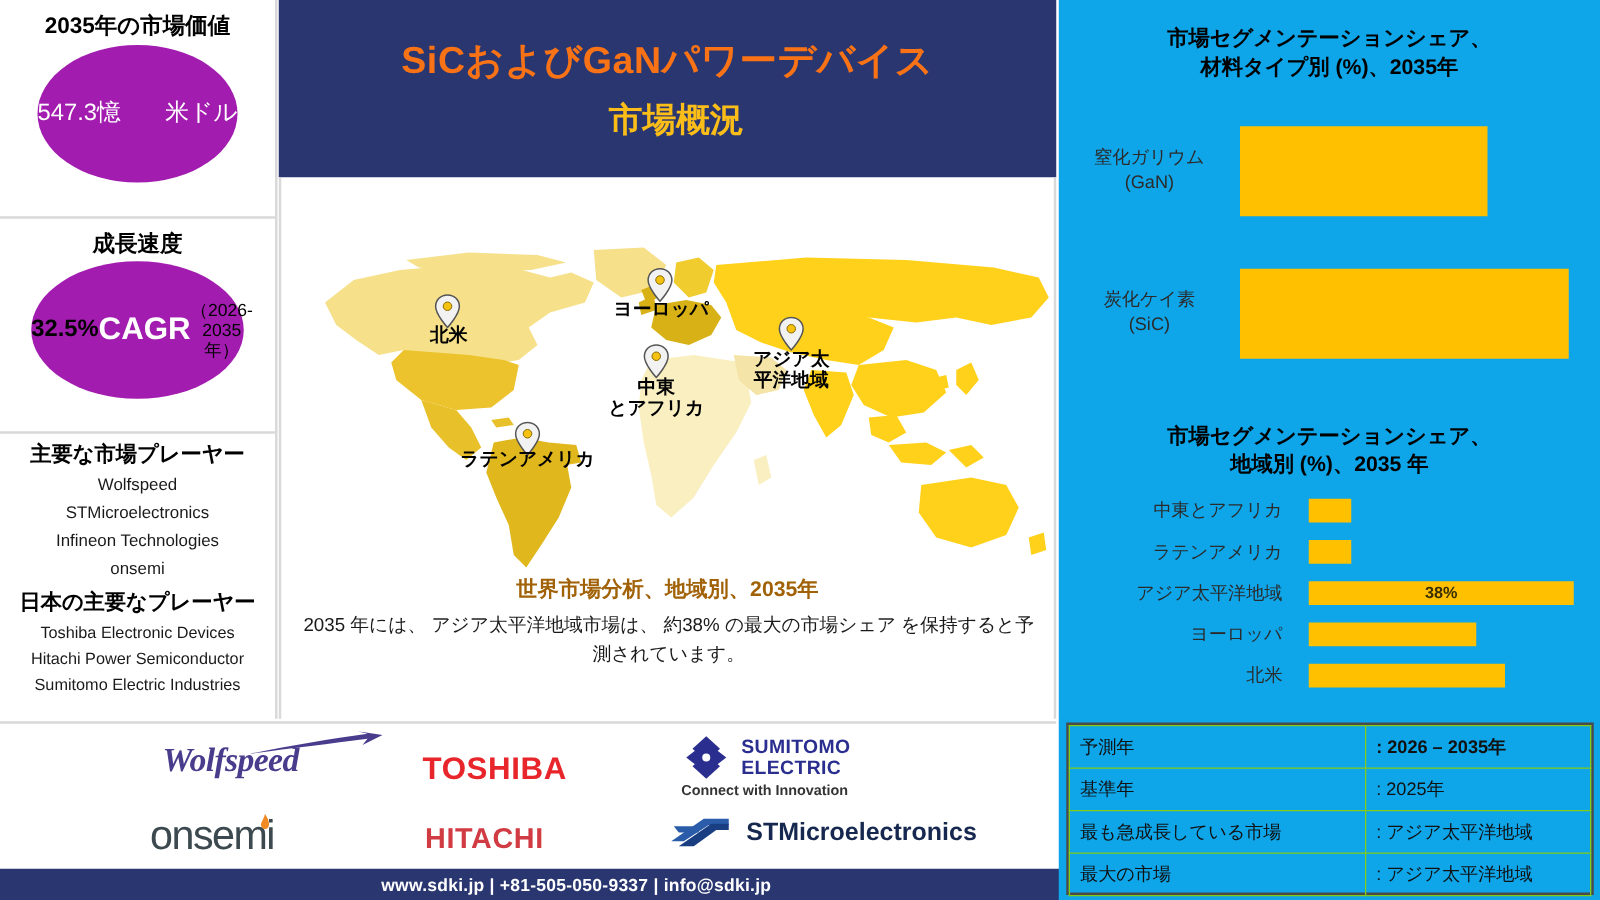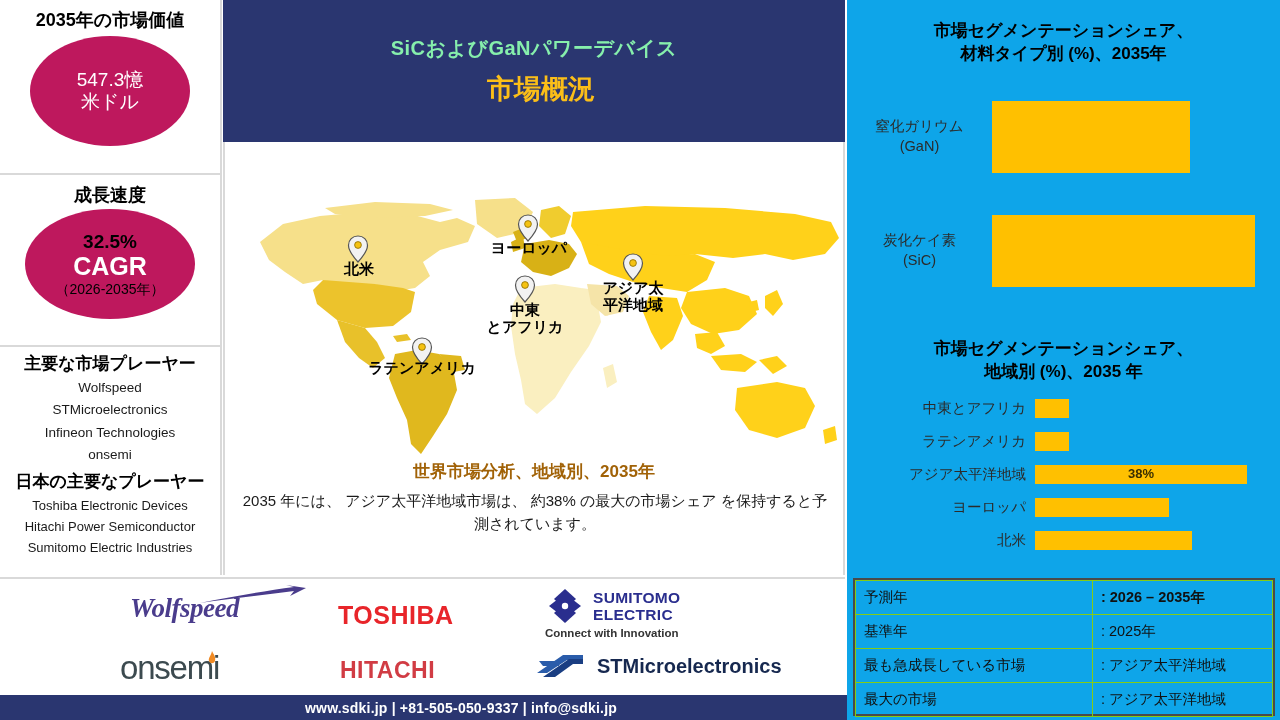--- a/index.html
+++ b/index.html
@@ -20,22 +20,22 @@
     box-sizing:border-box;
   }
   .lcell{position:relative;width:100%;box-sizing:border-box;}
   .lcell + .lcell{border-top:2px solid #d9d9d9;}
   .lcell-title{
     text-align:center;font-weight:bold;font-size:18px;color:#000;
     padding-top:8px;letter-spacing:0px;
   }
   .ellipse-wrap{display:flex;justify-content:center;align-items:center;}
   .ellipse{
-    background:#be185d;border-radius:50%;
-    display:flex;flex-direction:column;justify-content:center;align-items:center;
+    background:#a21caf;border-radius:50%;
+    display:flex;flex-direction:row;justify-content:space-between;align-items:center;
     text-align:center;line-height:1.15;
   }
   .el1{width:160px;height:110px;margin-top:4px;}
   .el1 .v{color:#ffffff;font-size:19px;font-weight:normal;}
   .el2{width:170px;height:110px;margin-top:2px;}
   .el2 .pct{color:#000;font-size:19px;font-weight:bold;}
   .el2 .cagr{color:#ffffff;font-size:25px;font-weight:bold;line-height:1.1;}
   .el2 .yrs{color:#000;font-size:14px;}
 
   .players-head{
@@ -43,21 +43,21 @@
   }
   .players-list{text-align:center;font-size:13.5px;color:#1a1a1a;line-height:1.65;margin-top:2px;}
   .players-list.small{font-size:13px;line-height:1.62;}
 
   
   .banner{
     position:absolute;left:223px;top:0;width:622px;height:142px;
     background:#2A3670;
     display:flex;flex-direction:column;justify-content:center;align-items:center;
   }
-  .banner-t1{color:#86efac;font-size:20px;font-weight:bold;letter-spacing:0.5px;}
+  .banner-t1{color:#f97316;font-size:30px;font-weight:bold;letter-spacing:0.5px;}
   .banner-t2{color:#FBBE18;font-size:27px;font-weight:bold;margin-top:9px;margin-left:14px;}
 
   
   .center-panel{
     position:absolute;left:223px;top:142px;width:622px;height:433px;
     background:#fff;box-sizing:border-box;
     border-left:2px solid #d9d9d9;border-right:2px solid #d9d9d9;
   }
   .map-box{position:absolute;left:0;top:50px;width:618px;height:270px;}
   .map-box svg{display:block;width:100%;height:100%;}
@@ -133,21 +133,21 @@
   }
   .mat-bar{height:72px;background:#FFC000;}
 
   .seg2{position:absolute;left:0;top:338px;width:433px;}
   .reg-chart{position:absolute;left:0;top:395px;width:433px;height:175px;}
   .reg-row{position:absolute;left:0;width:433px;display:flex;align-items:center;height:26px;}
   .reg-label{
     width:188px;text-align:right;padding-right:9px;font-size:14.5px;color:#2b2b2b;
     flex:0 0 188px;box-sizing:border-box;white-space:nowrap;
   }
-  .reg-bar{height:19px;background:#FFC000;position:relative;}
+  .reg-bar{height:19px;background:#FFC000;position:relative;margin-left:12px;}
   .reg-bar .blabel{
     position:absolute;left:0;right:0;top:1px;text-align:center;
     font-size:13px;font-weight:bold;color:#3a2f00;
   }
 
   
   .info-table{
     position:absolute;left:853px;top:578px;width:422px;height:138px;
     border-collapse:collapse;border:2px solid #4a4a4a;
     box-sizing:border-box;

